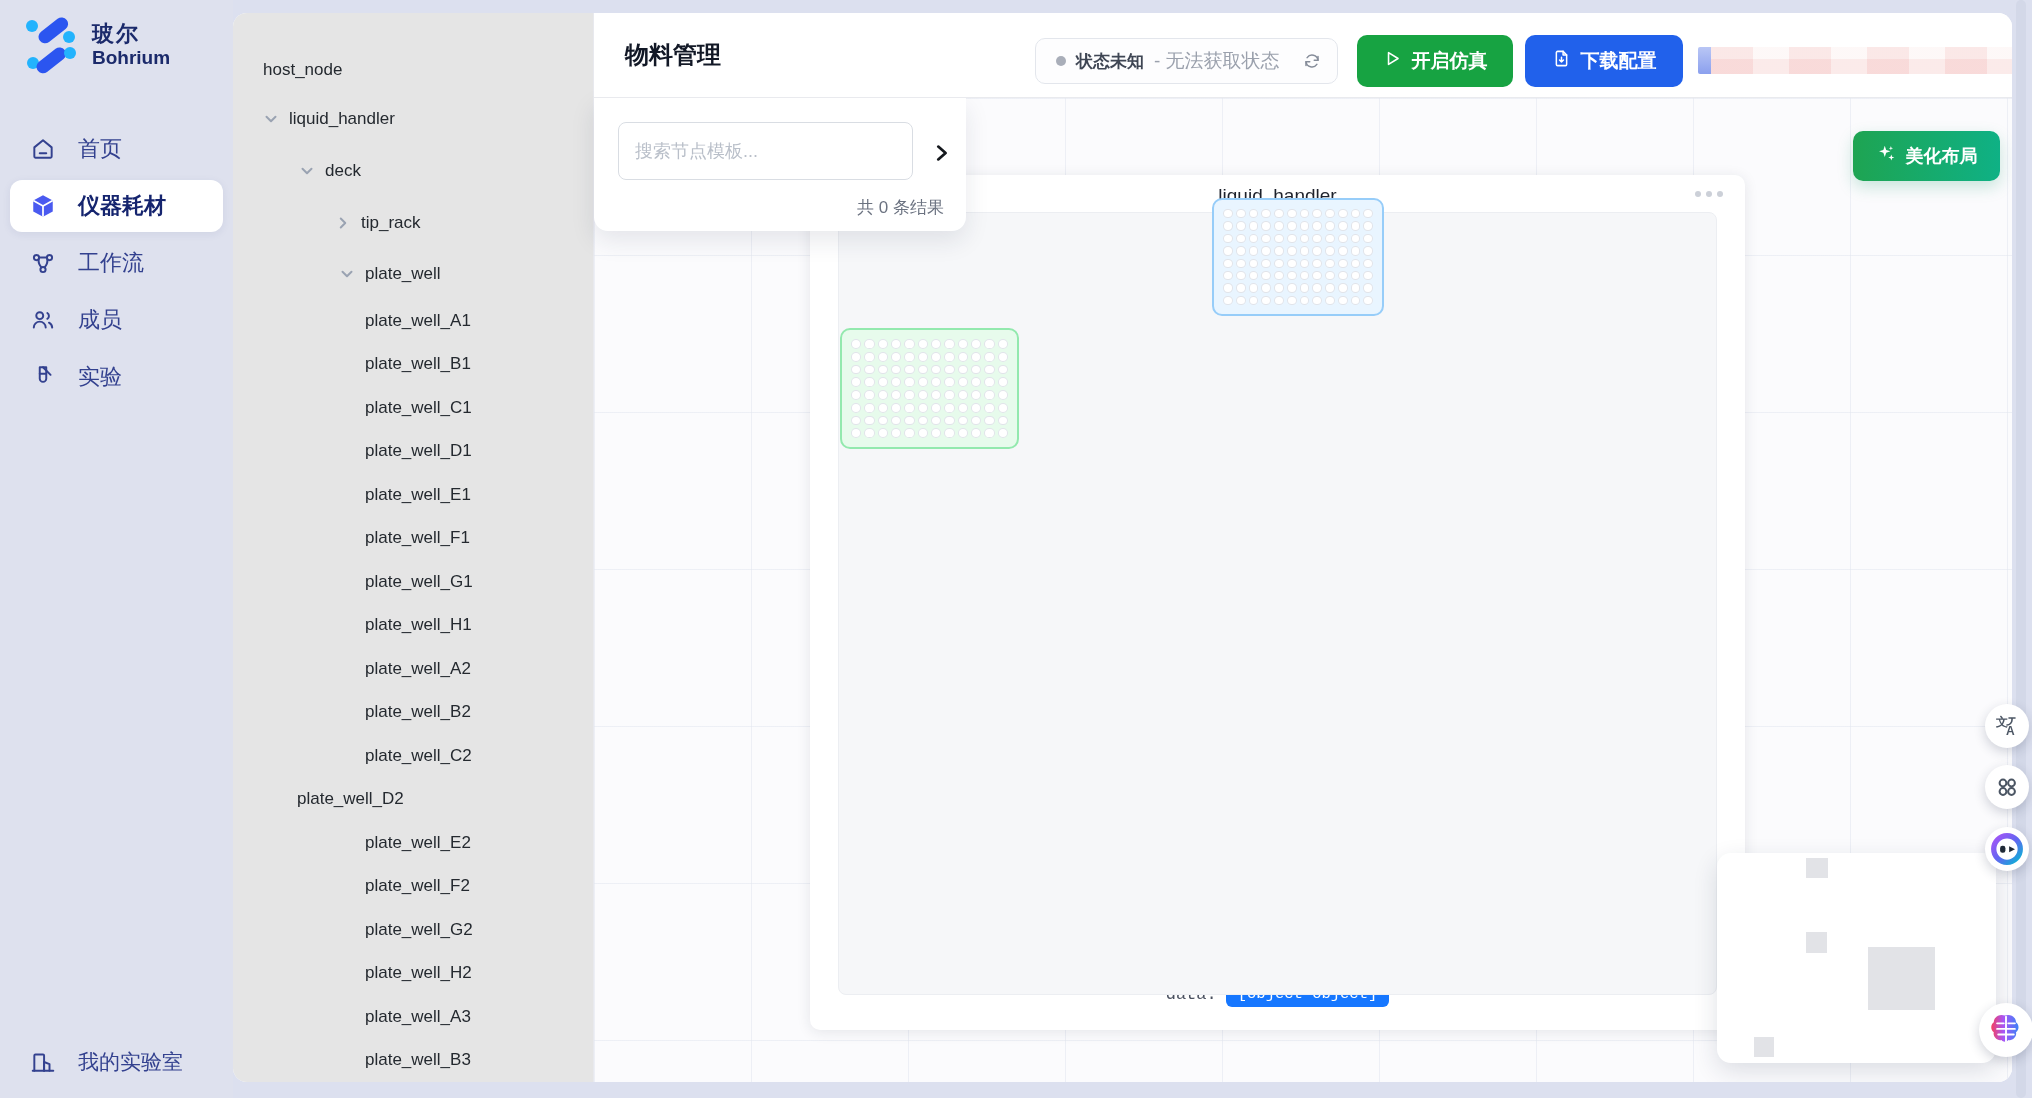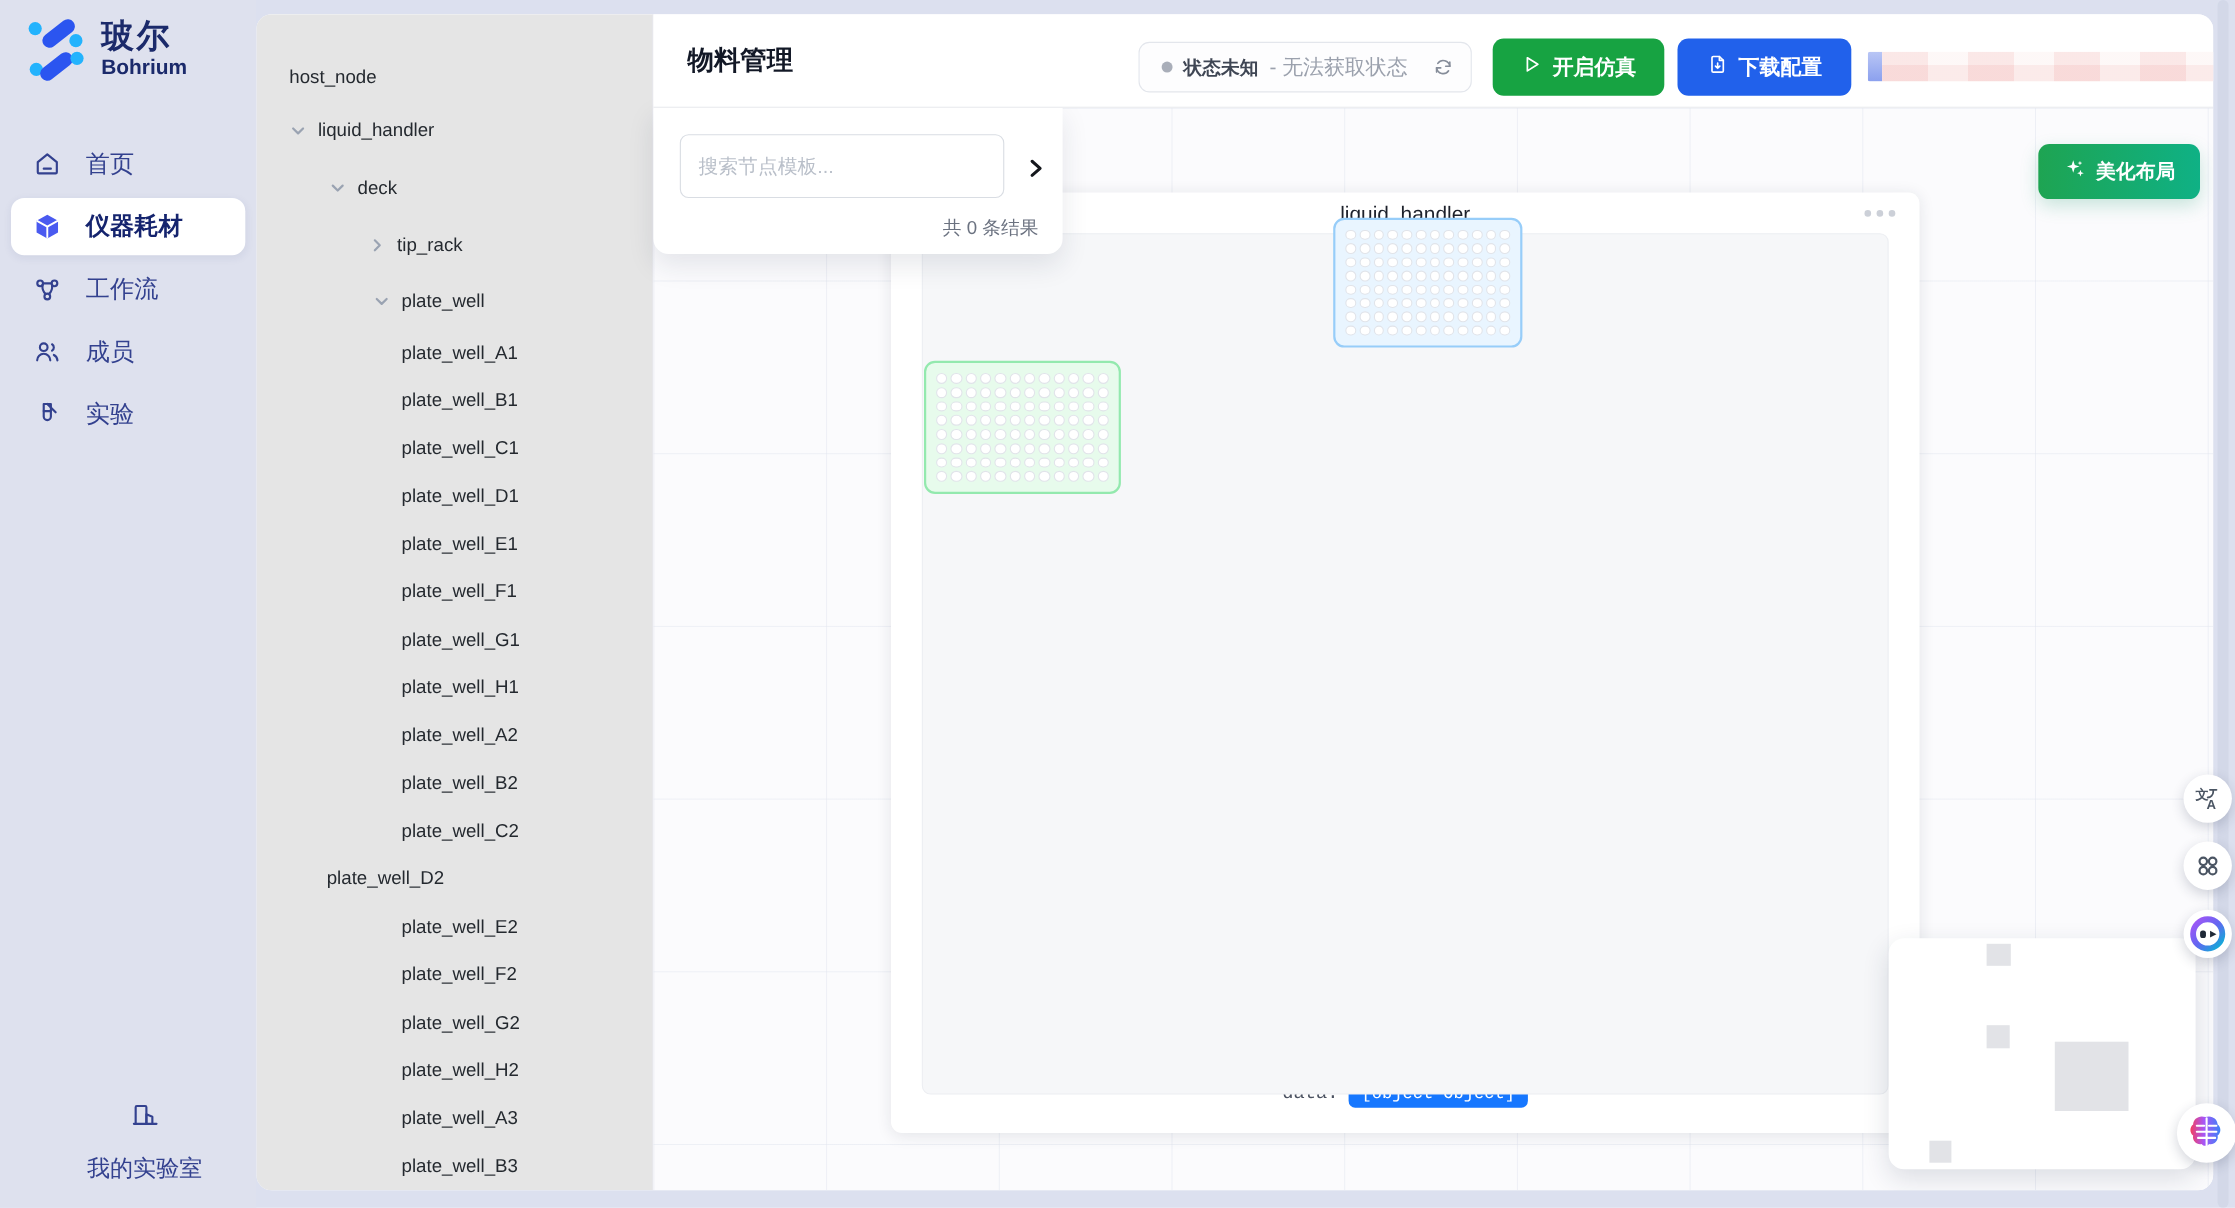--- a/index.html
+++ b/index.html
@@ -8,27 +8,27 @@
     position:relative; overflow:hidden;
     background:#dce0ef;
     font-family:"Liberation Sans","DejaVu Sans",sans-serif;
     color:#24292f;
   }
   
   .sidebar { position:absolute; left:0; top:0; width:233px; height:1098px; background:#dee1ee; z-index:40; }
   .brand { position:absolute; left:22px; top:16px; display:flex; align-items:center; gap:12px; }
   .brand-mark { width:58px; height:58px; }
   .brand-texts { display:flex; flex-direction:column; line-height:1.05; }
-  .brand-cn { font-size:30px; font-weight:bold; color:#1b2a6b; letter-spacing:2px; }
+  .brand-cn { font-size:22px; font-weight:bold; color:#1b2a6b; letter-spacing:2px; }
   .brand-en { font-size:19px; font-weight:bold; color:#1b2a6b; margin-top:2px; }
   .nav { position:absolute; left:0; top:118px; width:233px; }
   .nav-item { position:relative; display:flex; align-items:center; gap:22px; height:52px; margin:5px 10px; padding-left:20px; border-radius:12px; color:#33418f; font-size:22px; cursor:pointer; }
   .nav-item .nav-icon { width:26px; height:26px; display:flex; align-items:center; justify-content:center; }
   .nav-item.active { background:#ffffff; color:#15246e; font-weight:bold; box-shadow:0 2px 8px rgba(40,55,120,.08); }
-  .sidebar-footer { position:absolute; left:0; bottom:22px; width:233px; display:flex; align-items:center; gap:22px; padding-left:30px; color:#33418f; font-size:21px; cursor:pointer;flex-direction:column; }
+  .sidebar-footer { position:absolute; left:0; bottom:22px; width:233px; display:flex; align-items:center; gap:22px; padding-left:30px; color:#33418f; font-size:21px; cursor:pointer; }
   .sidebar-footer .nav-icon { width:26px; height:26px; }
 
   
   .content { position:absolute; left:233px; top:13px; width:1779px; height:1069px; background:#ffffff; border-radius:14px; display:flex; overflow:hidden; z-index:10; }
 
   
   .tree-panel { width:361px; min-width:361px; background:#e5e5e5; border-right:1px solid #e8e9ee; padding-top:34px; overflow:hidden; }
   .tree-row { display:flex; align-items:center; font-size:17px; color:#24292f; cursor:pointer; }
   .tree-row .chev { width:20px; height:20px; margin-right:8px; display:flex; align-items:center; justify-content:center; }
   .tree-label { white-space:nowrap; }

